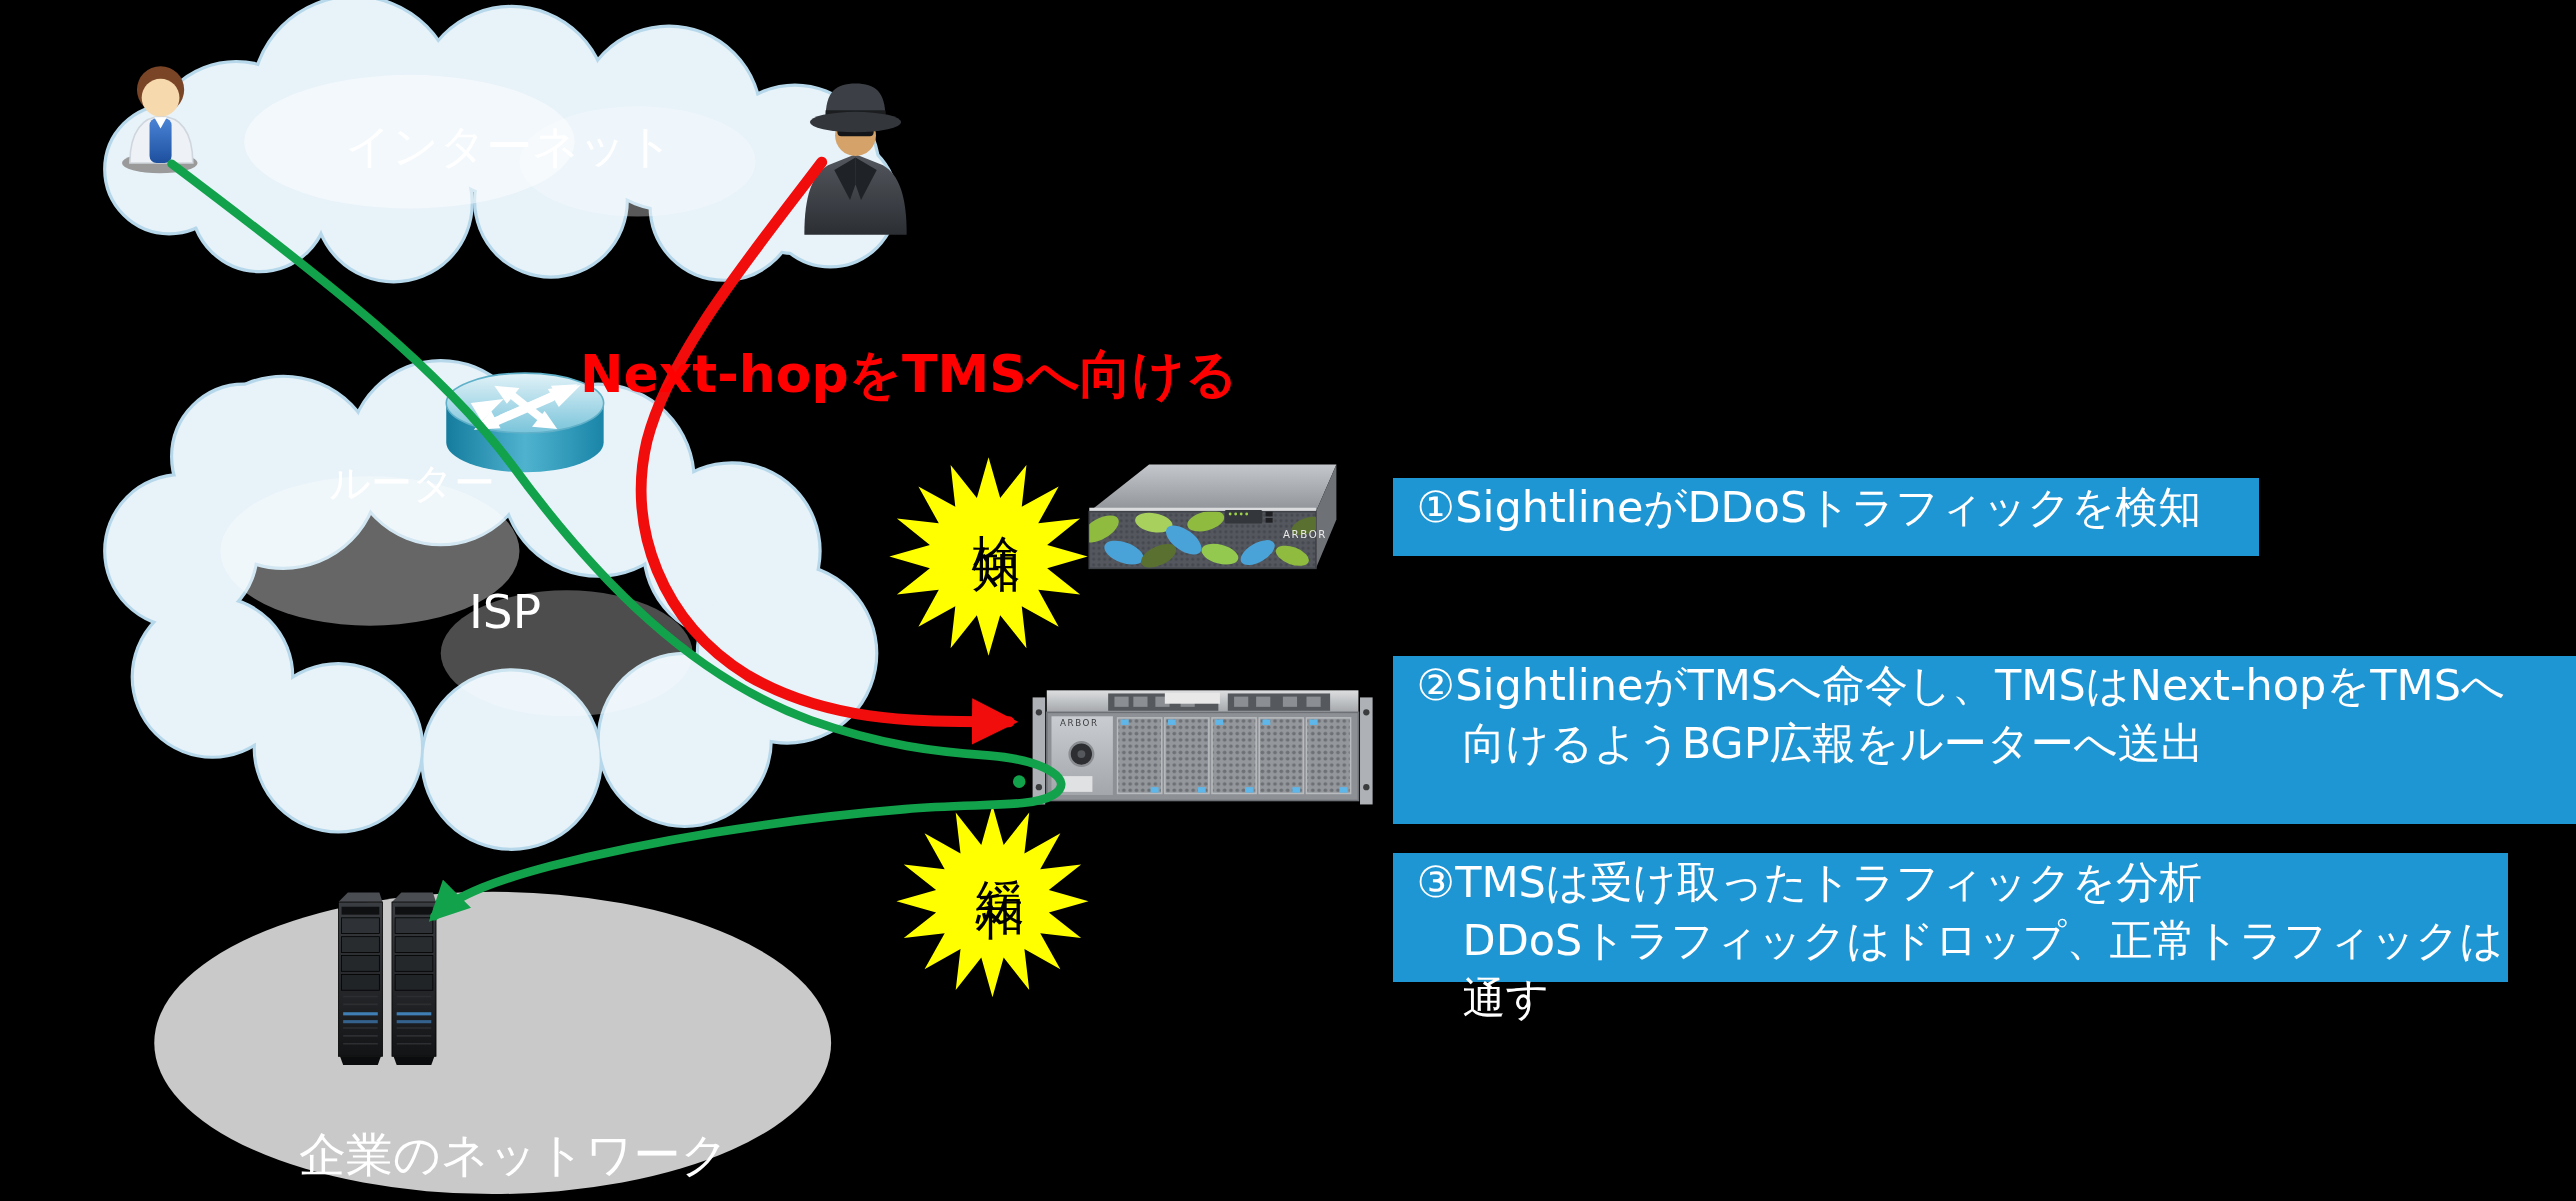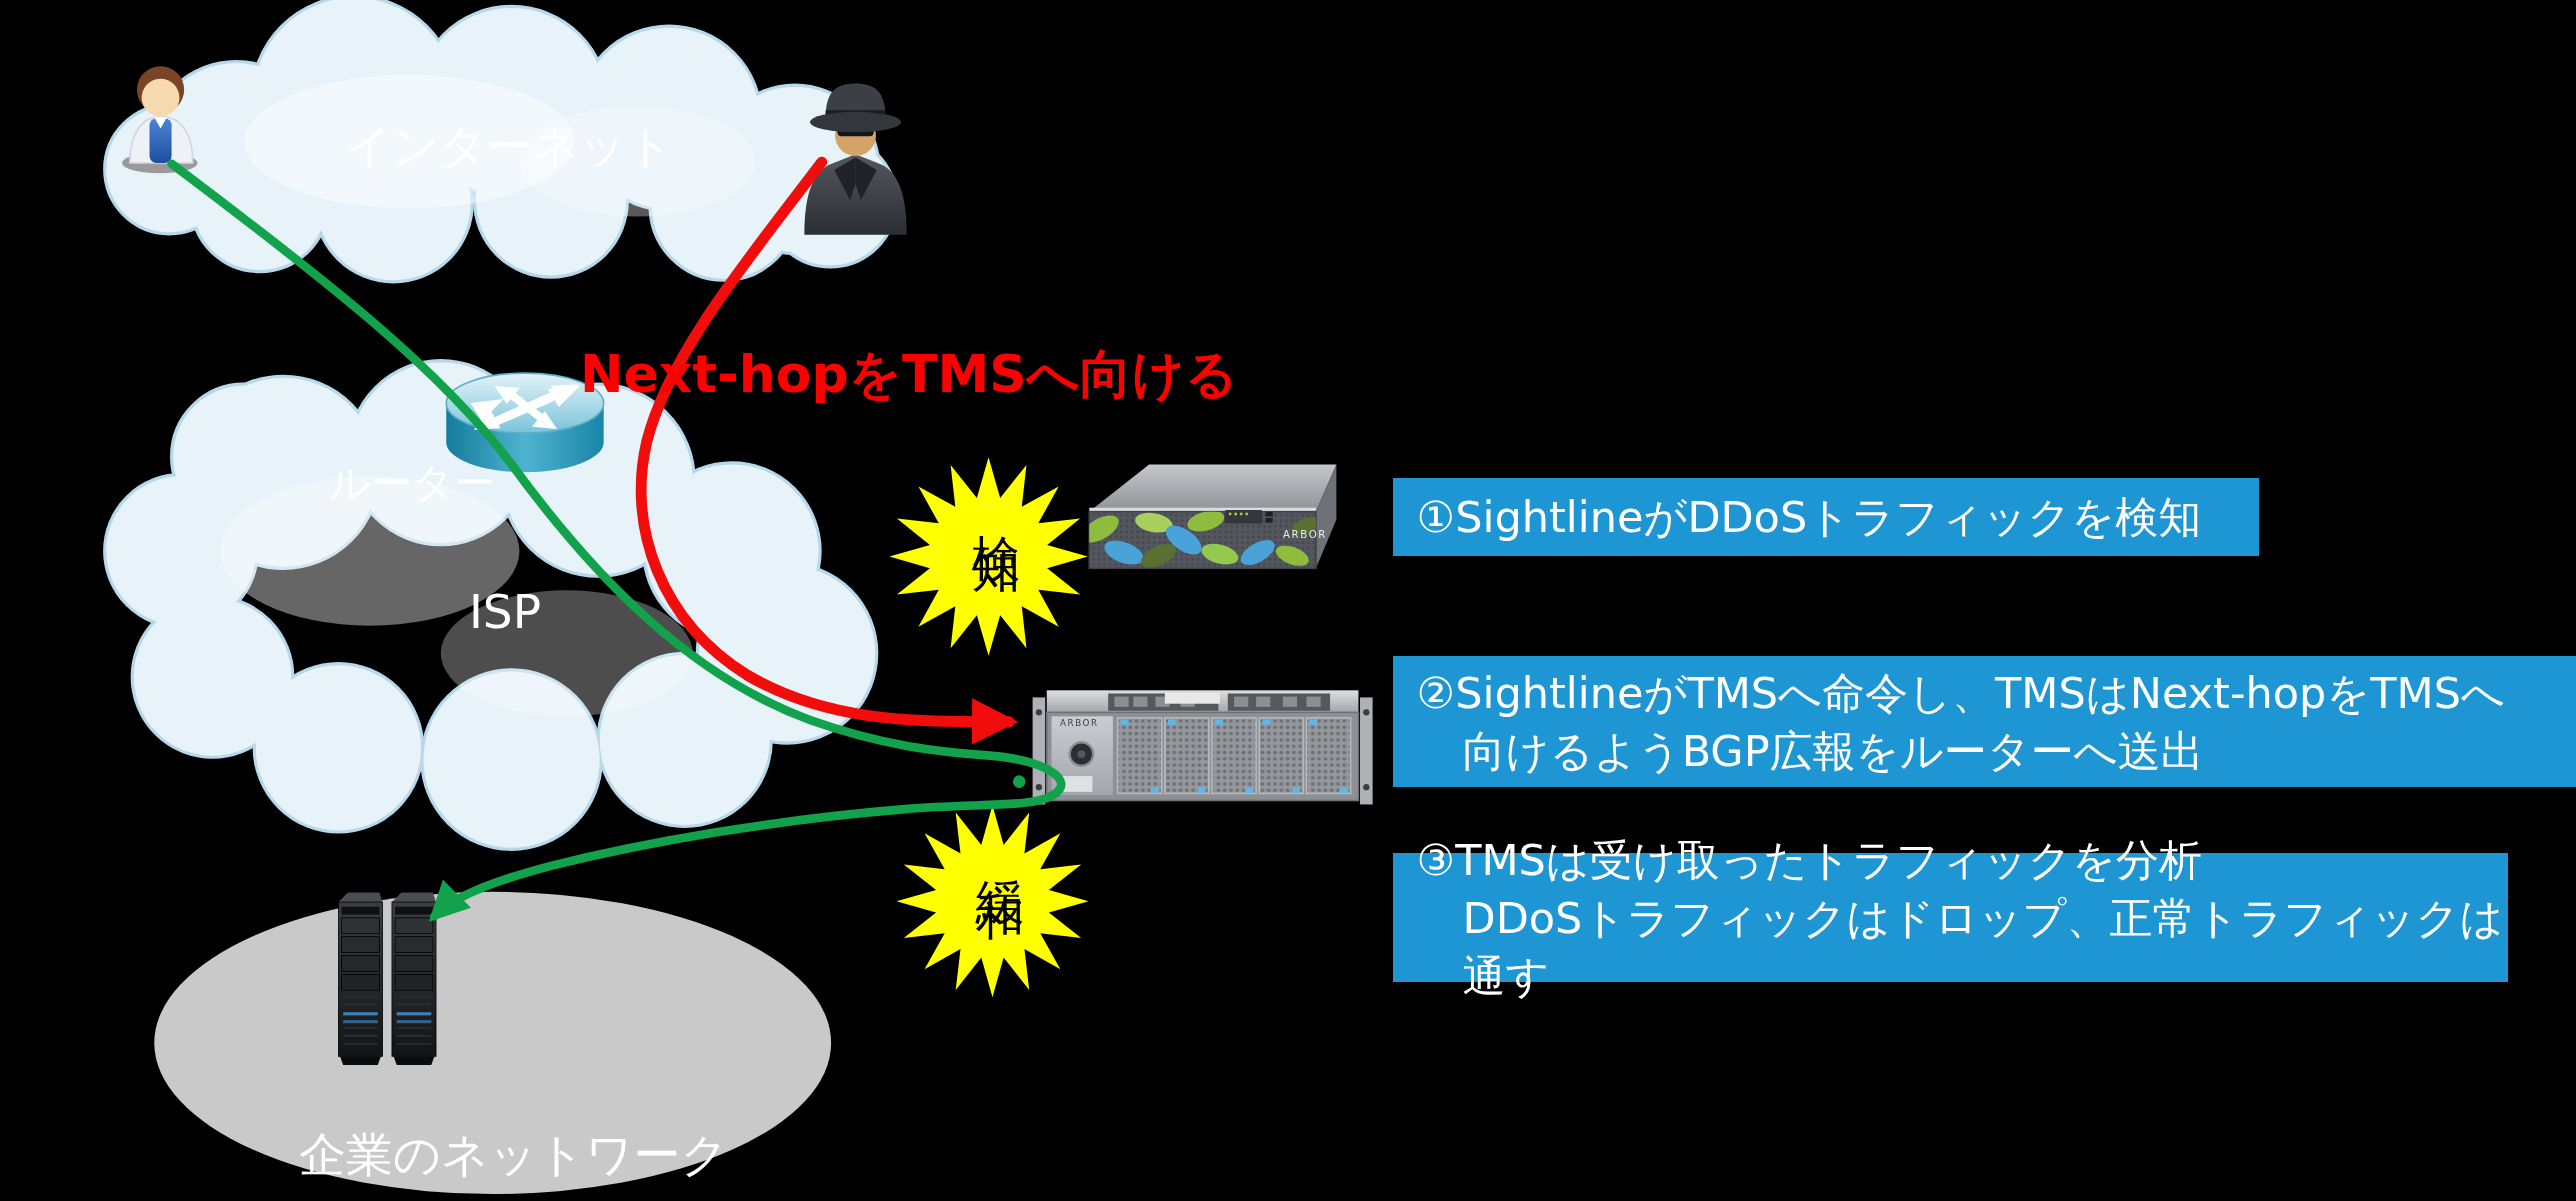--- a/index.html
+++ b/index.html
@@ -10,25 +10,25 @@
   .lbl-internet{left:345px;top:116px;font-size:46px;}
   .lbl-router{left:329px;top:456px;font-size:41px;}
   .lbl-isp{left:469px;top:584px;font-size:47px;}
   .lbl-corp{left:299px;top:1124px;font-size:47px;}
   .lbl-red{left:580px;top:340px;font-size:52px;font-weight:bold;color:#ff0000;}
   .burst-label{position:absolute;writing-mode:vertical-rl;text-orientation:upright;
                font-size:49px;letter-spacing:11px;color:#000;}
   .burst-label.b1{left:963px;top:496px;}
   .burst-label.b2{left:967px;top:841px;}
   .step{position:absolute;left:1393px;background:#1e96d3;color:#fff;
-        display:flex;flex-direction:column;justify-content:center;
+        display:flex;flex-direction:column;justify-content:flex-start;
         padding-left:23.6px;box-sizing:border-box;font-size:43px;line-height:58px;}
   .step .l2{padding-left:46px;}
   .step1{top:478px;width:866px;height:78px;}
-  .step2{top:656px;width:1183px;height:131px;}
+  .step2{top:656px;width:1183px;height:168px;}
   .step3{top:853px;width:1115px;height:129px;}
   .brand{position:absolute;color:#e8e8e8;letter-spacing:1.6px;text-align:right;}
   .brand-sl{left:1283px;top:529px;font-size:10.2px;}
   .brand-tms{left:1060px;top:718px;font-size:8.7px;color:#3a3c3e;}
 </style>
 </head>
 <body>
 
 <div id="stage">
 

